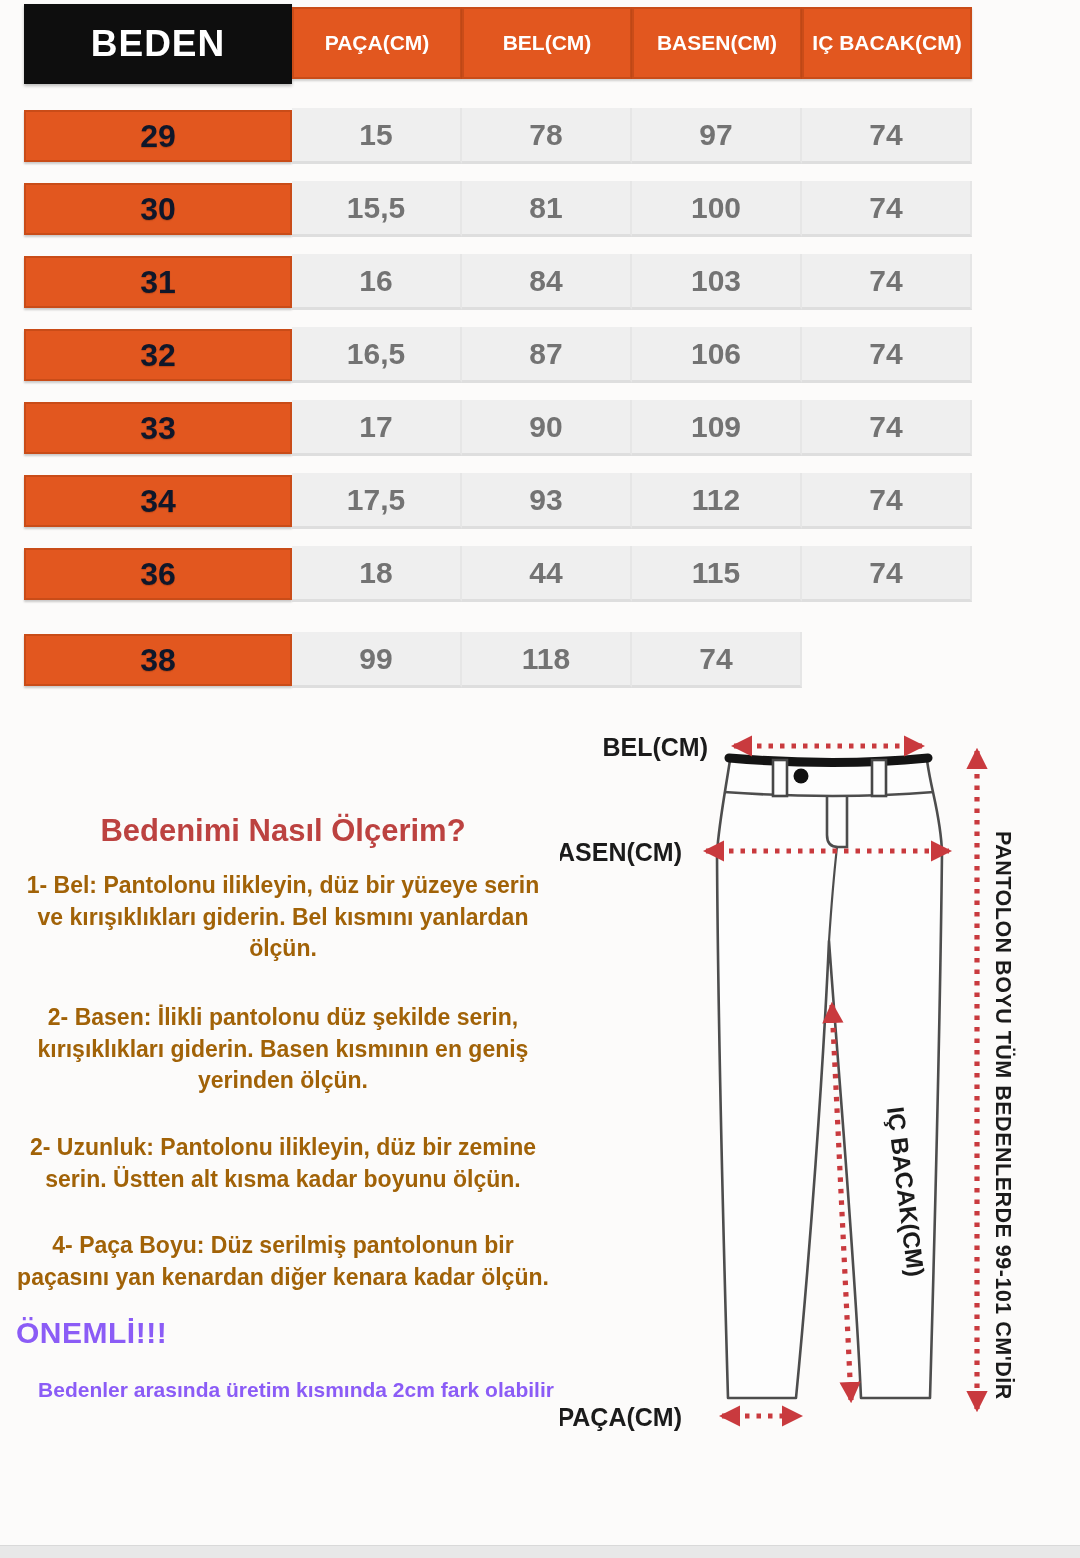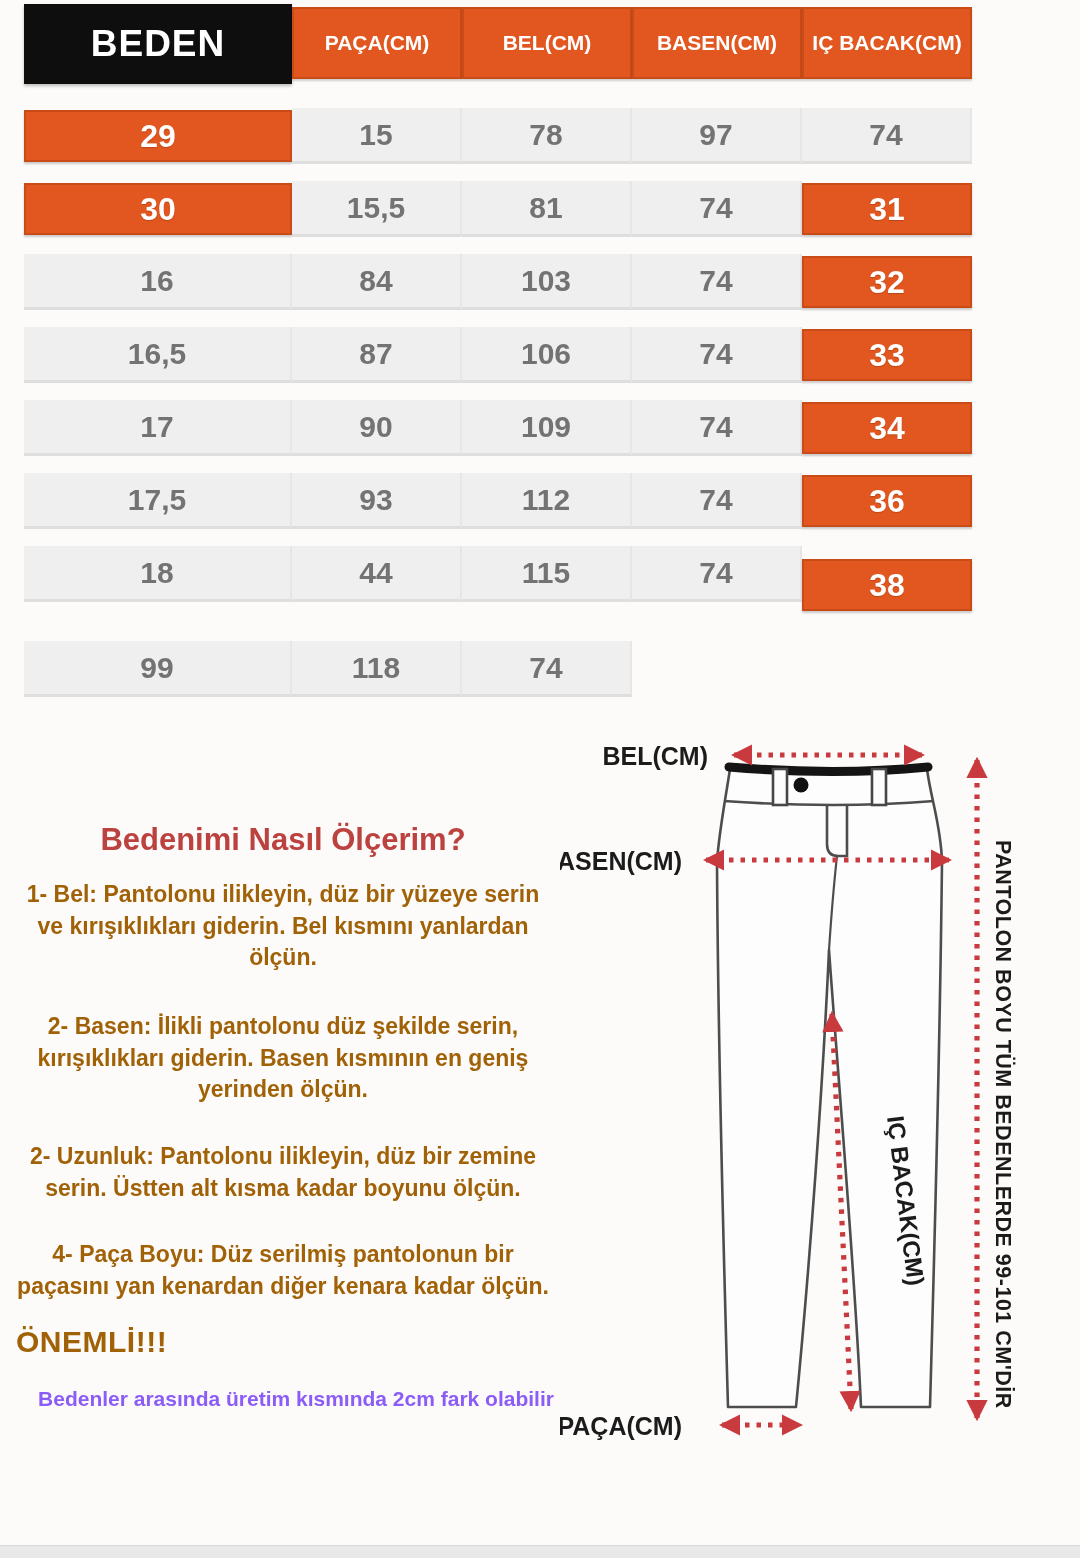--- a/index.html
+++ b/index.html
@@ -29,21 +29,21 @@
     background:#e2571f; border:2px solid #c94c18;
     display:flex; align-items:center; justify-content:center;
     color:#fff; font-weight:bold; font-size:21px;
     box-shadow:0 2px 2px rgba(0,0,0,.18);
   }
   .table-body { row-gap:17px; }
   .cell-size {
     height:52px; align-self:center;
     background:#e2571f; border:2px solid #c94c18;
     display:flex; align-items:center; justify-content:center;
-    color:#ffffff; font-weight:bold; font-size:32px;
+    color:#0f172a; font-weight:bold; font-size:32px;
     box-shadow:0 2px 2px rgba(0,0,0,.2);
     text-shadow:0 1px 1px rgba(120,40,0,.35);
   }
   .cell-val {
     height:56px;
     background:#efefef;
     border-bottom:3px solid #dedede; border-right:2px solid #e6e6e6;
     display:flex; align-items:center; justify-content:center;
     color:#737373; font-weight:bold; font-size:30px;
   }
@@ -58,21 +58,21 @@
   .howto-p {
     position:absolute; left:13px; width:540px;
     text-align:center; color:#a16207; font-weight:bold; font-size:23px; line-height:1.38;
   }
   .p1 { top:142px; }
   .p2 { top:274px; }
   .p3 { top:404px; }
   .p4 { top:502px; }
   .important {
     position:absolute; left:16px; top:588px;
-    color:#a16207; font-weight:bold; font-size:30px; letter-spacing:.5px;
+    color:#8b5cf6; font-weight:bold; font-size:30px; letter-spacing:.5px;
   }
   .note {
     position:absolute; left:16px; top:650px; width:560px;
     text-align:center; color:#8b5cf6; font-weight:bold; font-size:21px;
   }
   .diagram { position:absolute; left:560px; top:15px; width:520px; height:845px; }
   .svg-label { font-family:"Liberation Sans", sans-serif; font-weight:bold; fill:#1b1b1b; }
   
   .footer-strip {
     position:absolute; left:0; bottom:0; width:100%; height:13px;
@@ -95,20 +95,21 @@
   <div class="grid table-body">
     <div class="cell-size">29</div>
     <div class="cell-val">15</div>
     <div class="cell-val">78</div>
     <div class="cell-val">97</div>
     <div class="cell-val">74</div>
 
     <div class="cell-size">30</div>
     <div class="cell-val">15,5</div>
     <div class="cell-val">81</div>
+    <div class="cell-val">100</div>
     <div class="cell-val">74</div>
 
     <div class="cell-size">31</div>
     <div class="cell-val">16</div>
     <div class="cell-val">84</div>
     <div class="cell-val">103</div>
     <div class="cell-val">74</div>
 
     <div class="cell-size">32</div>
     <div class="cell-val">16,5</div>

